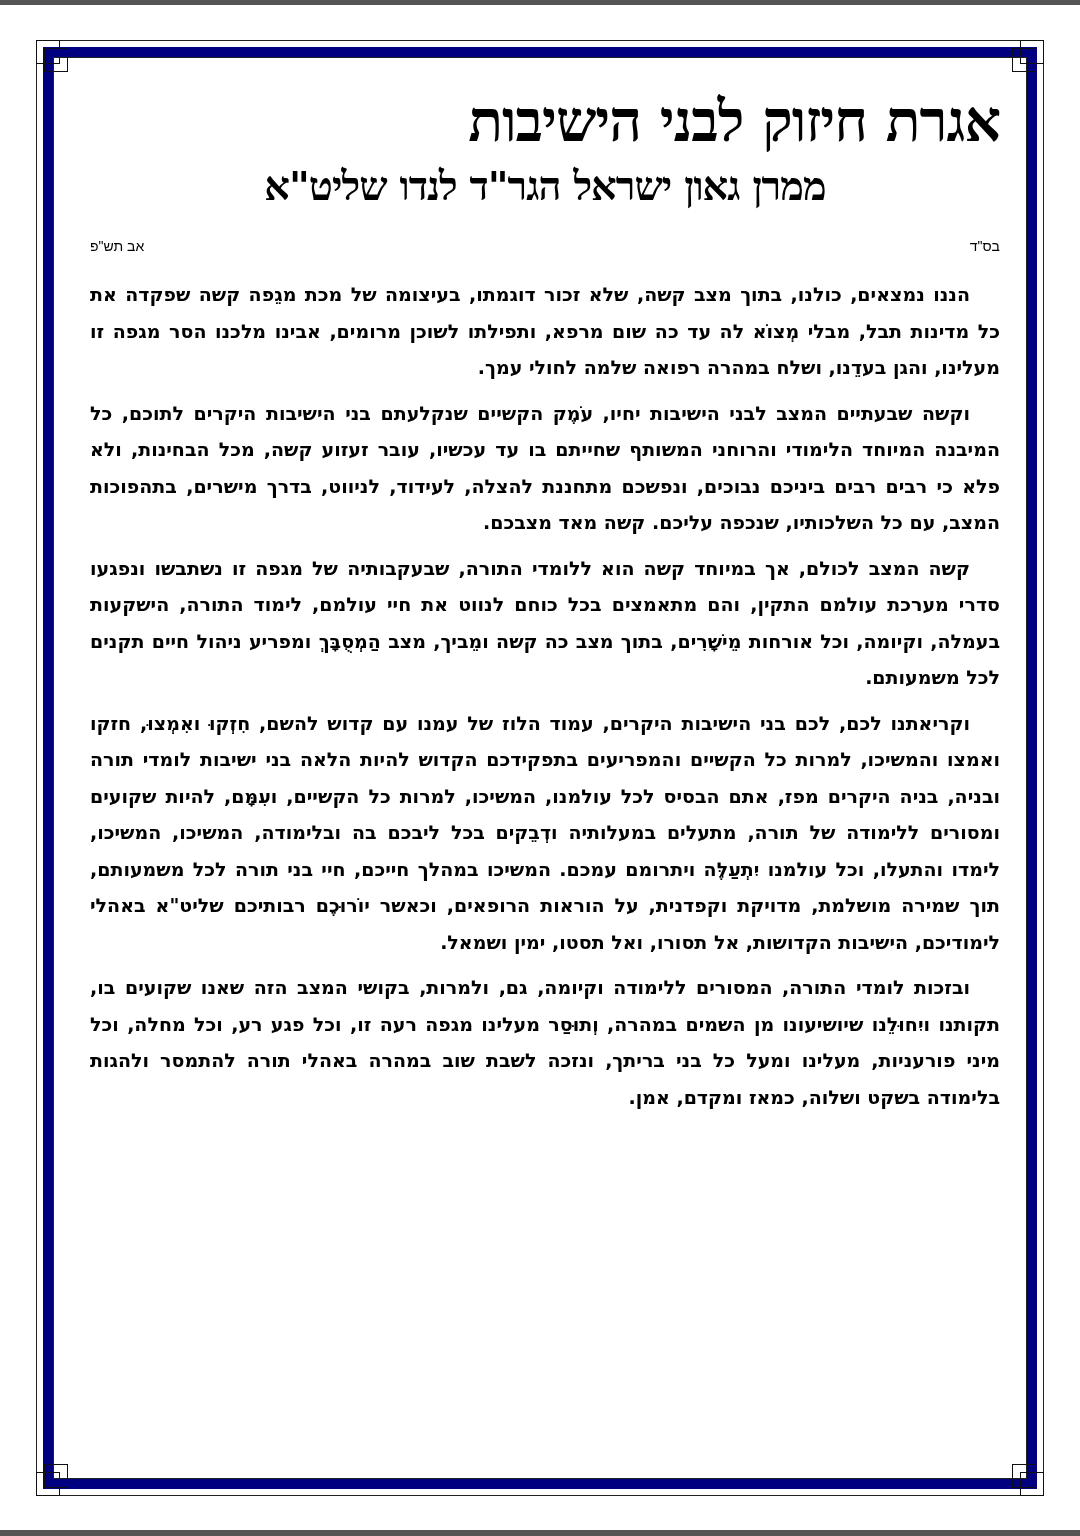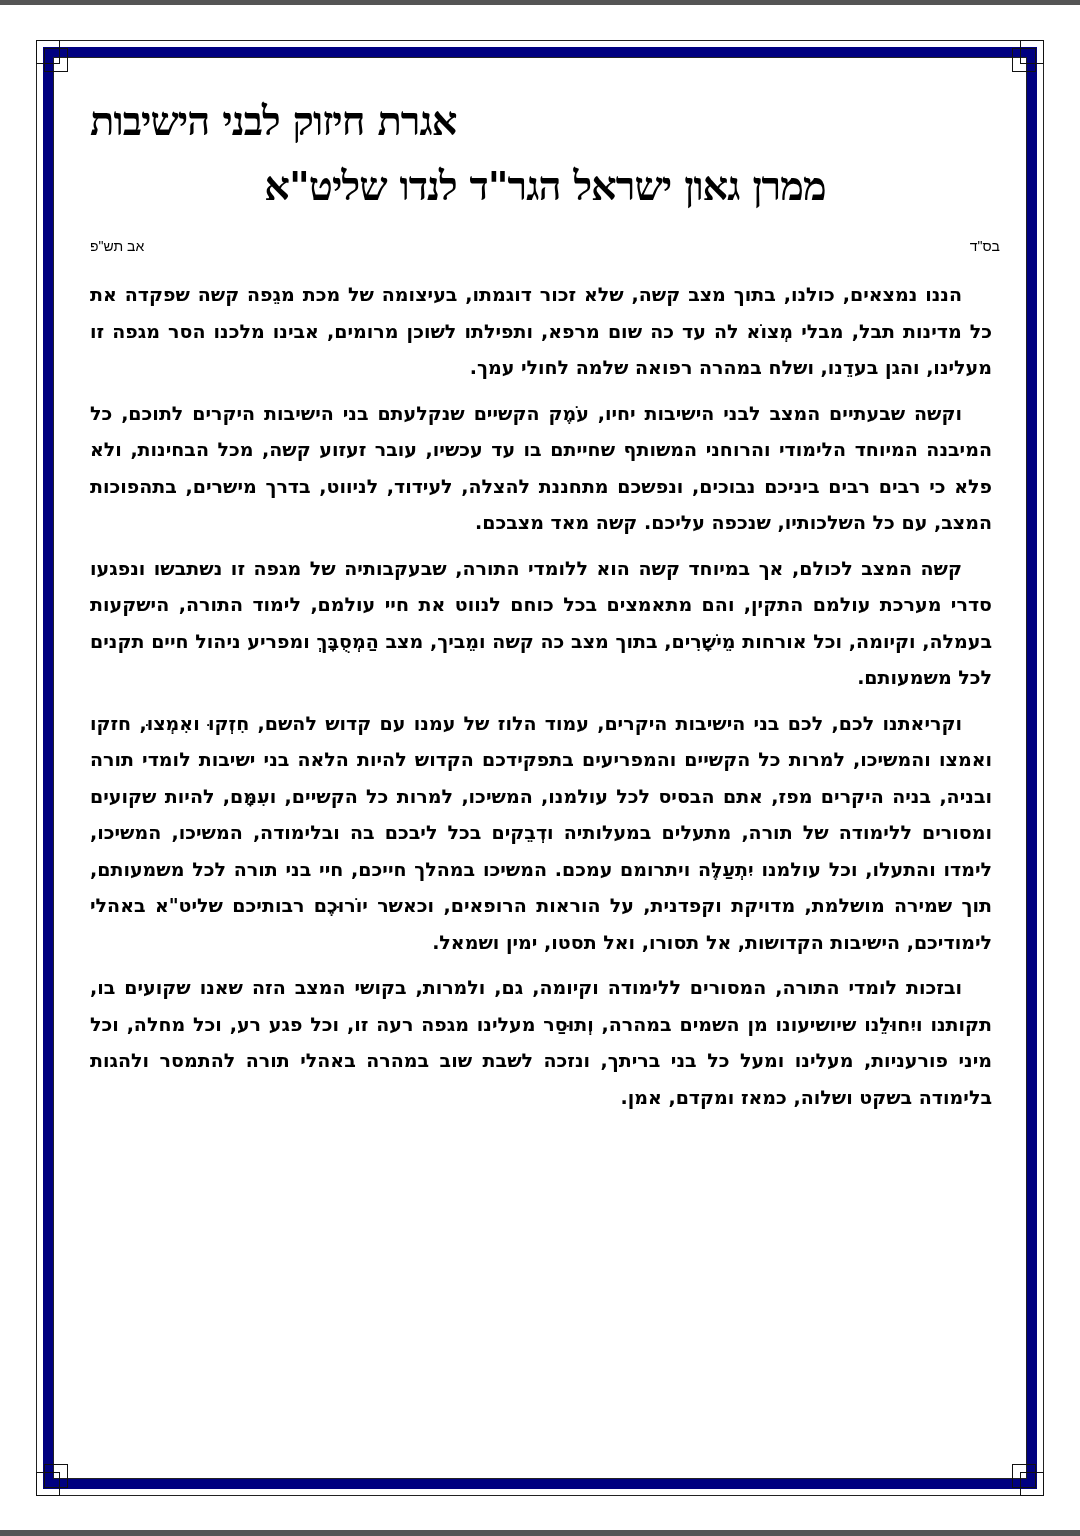--- a/index.html
+++ b/index.html
@@ -37,24 +37,24 @@
     .corner {
       position: absolute; width: 24px; height: 24px;
       border: 1.5px solid #111; box-sizing: border-box;
     }
     .content {
       position: absolute; left: 90px; top: 82px; width: 910px;
       direction: rtl;
       color: #000;
     }
     .title {
-      text-align: left;
+      text-align: right;
       font-family: "DejaVu Serif", serif;
       font-weight: bold;
-      font-size: 40px;
+      font-size: 57px;
       line-height: 70px;
       margin: 4px 0 0 0;
       letter-spacing: -1px;
     }
     .subtitle {
       text-align: center;
       font-family: "DejaVu Serif", serif;
       font-weight: bold;
       font-size: 40px;
       line-height: 60px;
@@ -71,21 +71,21 @@
     .body-text {
       margin-top: 18px;
       font-family: "DejaVu Sans", sans-serif;
       font-weight: bold;
       font-size: 19px;
       line-height: 36.5px;
       text-align: justify;
       text-align-last: right;
     }
     .body-text p {
-      margin: 0 8px 9px 0;
+      margin: 0 0 9px 0;
       text-indent: 30px;
     }
   </style>
 </head>
 <body>
 
 <div class="top-bar"></div>
 
 <div class="frame-outer"></div>
 <div class="frame-blue"></div>

